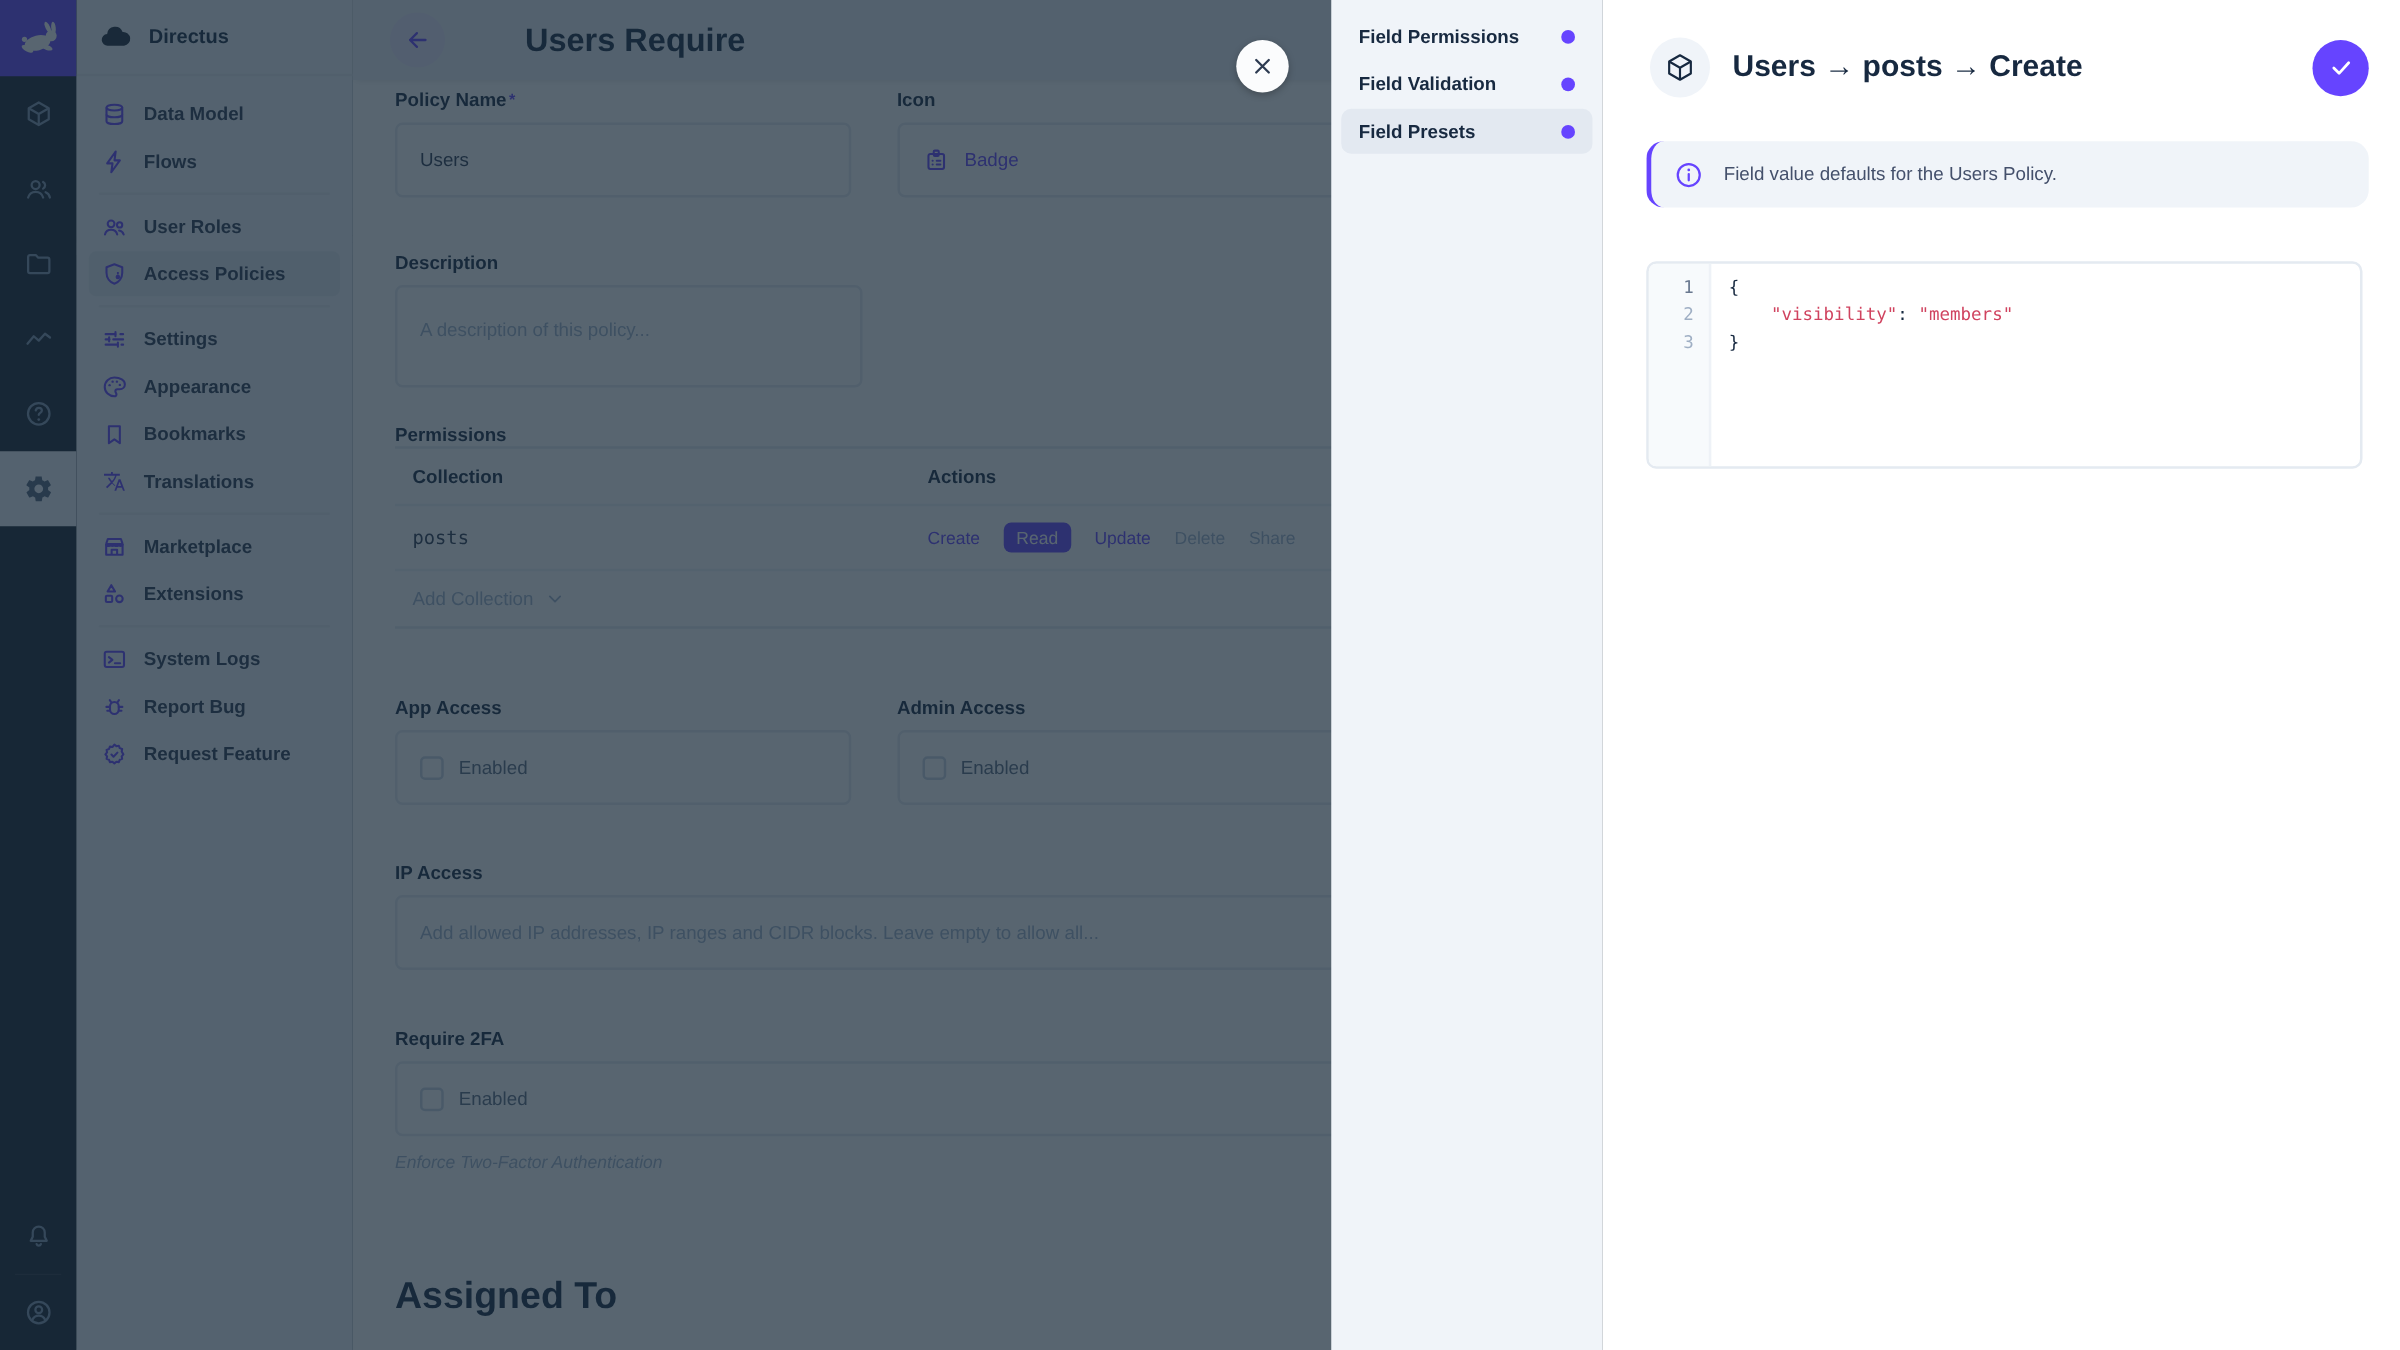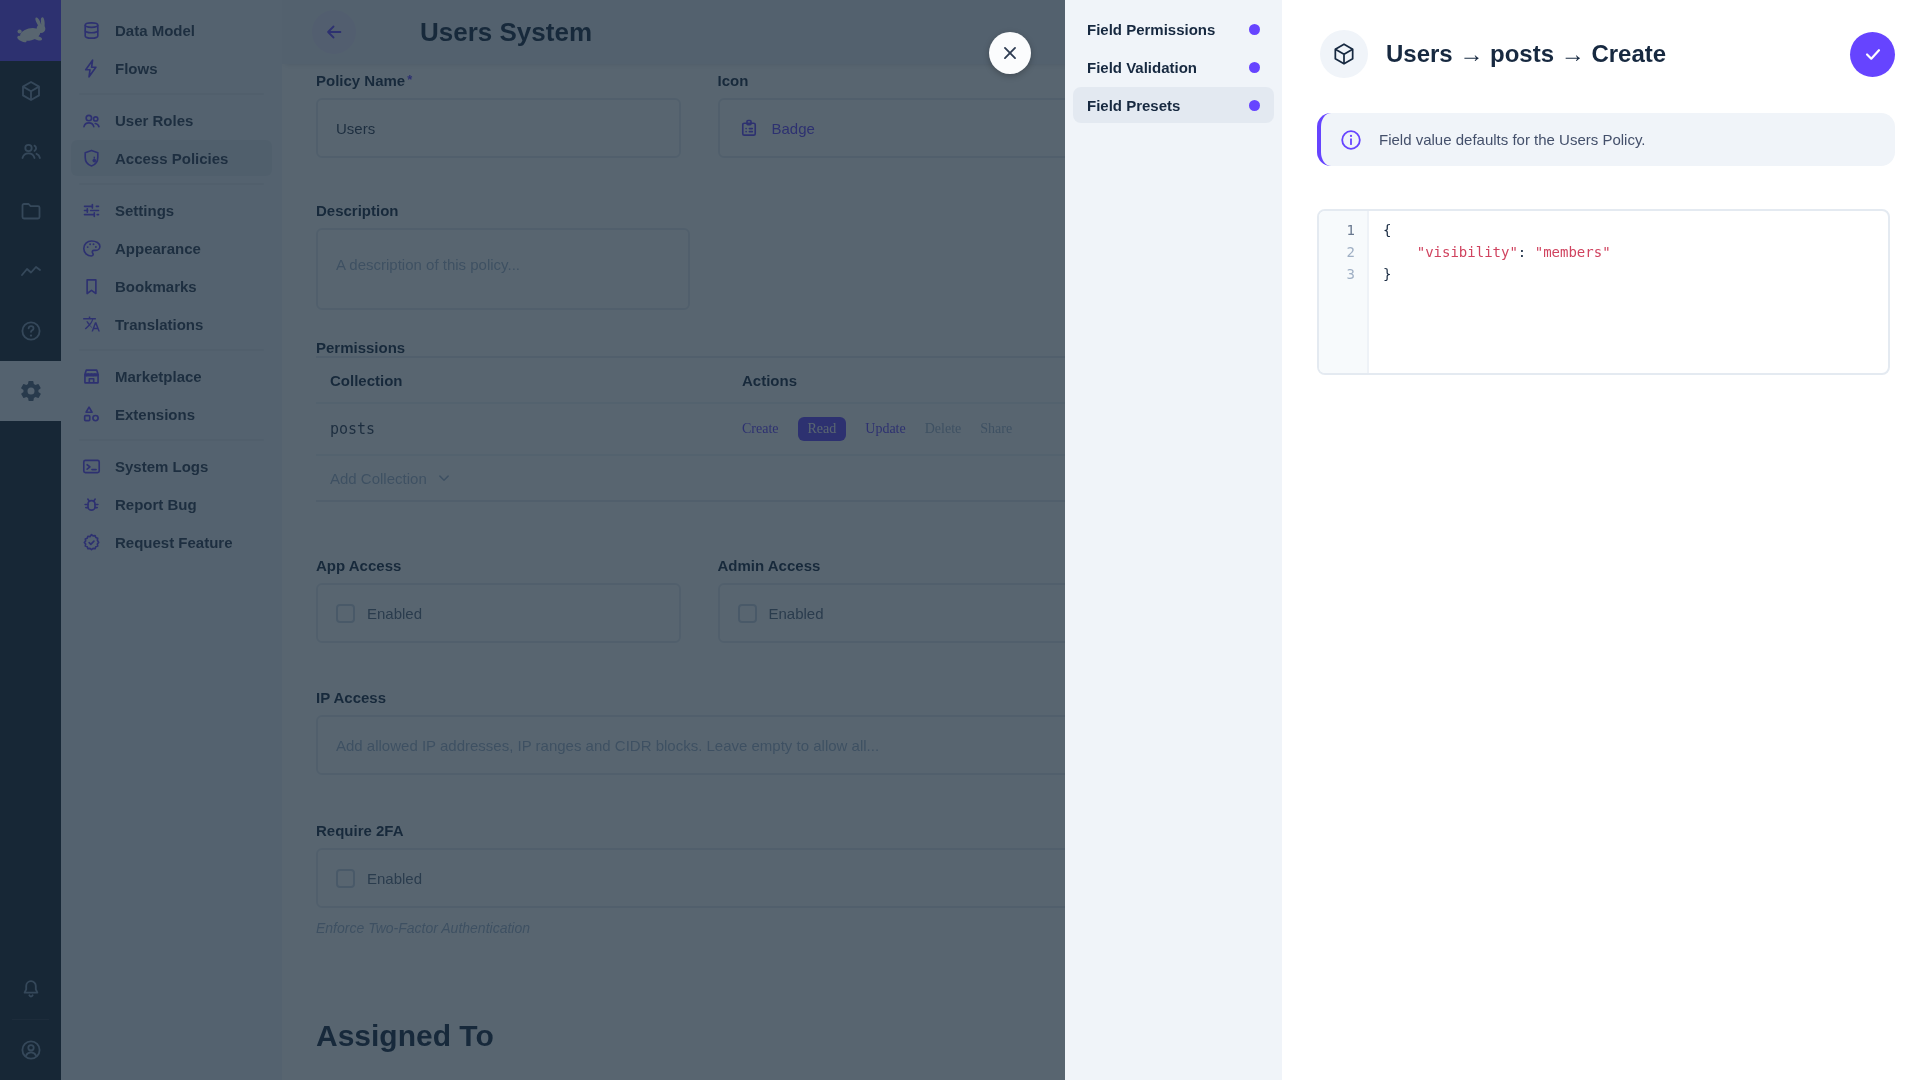--- a/index.html
+++ b/index.html
@@ -64,21 +64,21 @@
 
   
   .perm-table{width:783px;border-top:2px solid var(--border);}
   .perm-head{display:grid;grid-template-columns:412px 1fr;height:46px;align-items:center;padding:0 14px;
     border-bottom:2px solid var(--border-soft);}
   .perm-head span{font-size:15px;font-weight:600;color:var(--head);}
   .perm-row{display:grid;grid-template-columns:412px 1fr;height:50px;align-items:center;padding:0 14px;}
   .mono{font-family:"DejaVu Sans Mono",monospace;}
   .coll-name{font-size:15px;color:var(--text);}
   .actions{display:flex;align-items:center;gap:19px;font-size:14px;}
-  .act{font-family:Liberation Serif, serif;cursor:pointer;}
+  .act{font-family:Liberation Sans, sans-serif;cursor:pointer;}
   .act-full{color:var(--primary);}
   .act-custom{color:#fff;background:var(--primary);padding:4px 10px;border-radius:6px;}
   .act-none{color:var(--sub);}
   .add-row{display:flex;align-items:center;gap:8px;height:48px;padding:0 14px;
     border-top:2px solid var(--border-soft);border-bottom:2px solid var(--border);color:var(--sub);font-size:15px;cursor:pointer;}
 
   .mt-access{margin-top:55px;}
   .mt-ip{margin-top:46px;}
   .mt-2fa{margin-top:47px;}
   .checkbox{width:19px;height:19px;border:2px solid #c9d4e2;border-radius:4px;background:#fff;flex:0 0 auto;cursor:pointer;}
@@ -181,20 +181,26 @@
       <svg width="24" height="24" viewBox="0 0 24 24" fill="none" stroke="currentColor" stroke-width="1.8" stroke-linecap="round">
         <circle cx="12" cy="12" r="8.6"></circle>
           <circle cx="12" cy="9.8" r="2.7"></circle>
           <path d="M7 17.6c1-2.1 2.8-3.2 5-3.2s4 1.1 5 3.2"></path>
       </svg>
     </div>
   </div>
 </aside>
 
 <nav class="nav-panel">
+  <div class="project-row">
+    <svg width="26" height="26" viewBox="0 0 24 24" fill="#1e2a3a">
+      <path d="M18.7 18H6.8a4.3 4.3 0 0 1-.6-8.6 5.9 5.9 0 0 1 11.4-1.5A3.9 3.9 0 0 1 18.7 18z"></path>
+    </svg>
+    <span class="project-name">Directus</span>
+  </div>
   <div class="nav-list">
     <div class="nav-item">
       <span class="nav-ic">
           <svg width="21" height="21" viewBox="0 0 24 24" fill="none" stroke="currentColor" stroke-width="1.9">
             <ellipse cx="12" cy="5.8" rx="7.2" ry="2.6"></ellipse>
             <path d="M4.8 5.8v12.4c0 1.4 3.2 2.6 7.2 2.6s7.2-1.2 7.2-2.6V5.8"></path>
             <path d="M4.8 12c0 1.4 3.2 2.6 7.2 2.6s7.2-1.2 7.2-2.6"></path>
           </svg>
         </span>
       <span class="nav-label">Data Model</span>
@@ -319,21 +325,21 @@
   </div>
 </nav>
 
 <main class="main">
   <div class="main-header">
     <button class="back-btn">
       <svg width="22" height="22" viewBox="0 0 24 24" fill="none" stroke="#6644ff" stroke-width="2" stroke-linecap="round" stroke-linejoin="round">
           <path d="M19 12H5.5M11.5 6l-6 6 6 6"></path>
         </svg>
     </button>
-    <h1 class="page-title">Users System</h1>
+    <h1 class="page-title">Users Require</h1>
   </div>
 
   <div class="form">
     <div class="row2">
       <div class="col">
         <span class="label"><span>Policy Name</span><span class="req">*</span></span>
         <input class="field-box" value="Users" style="">
       </div>
       <div class="col">
         <span class="label">Icon</span>

